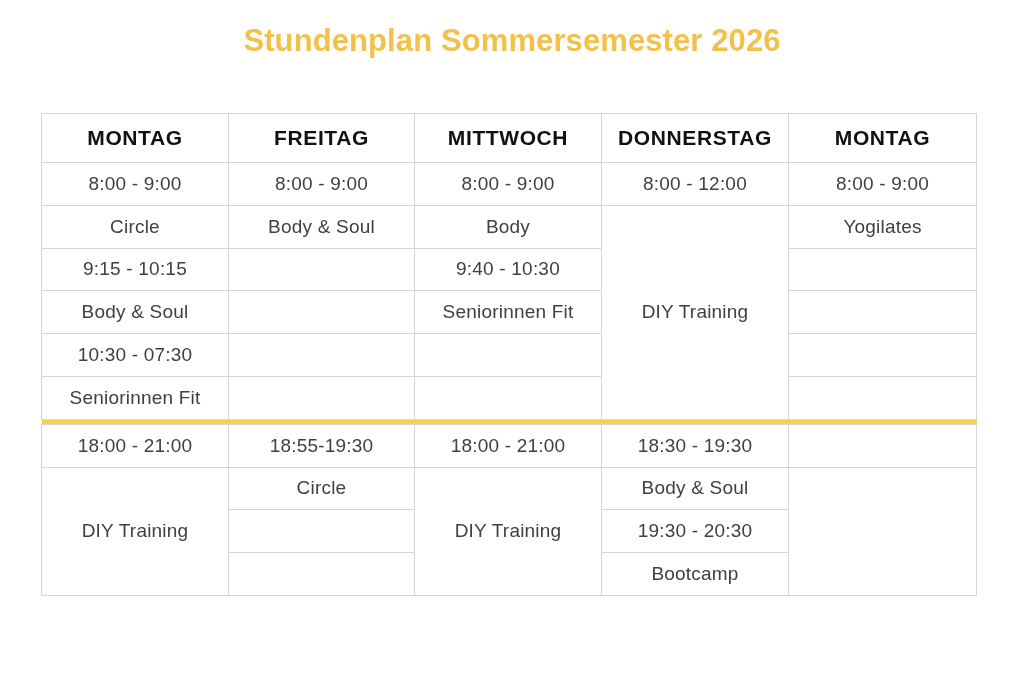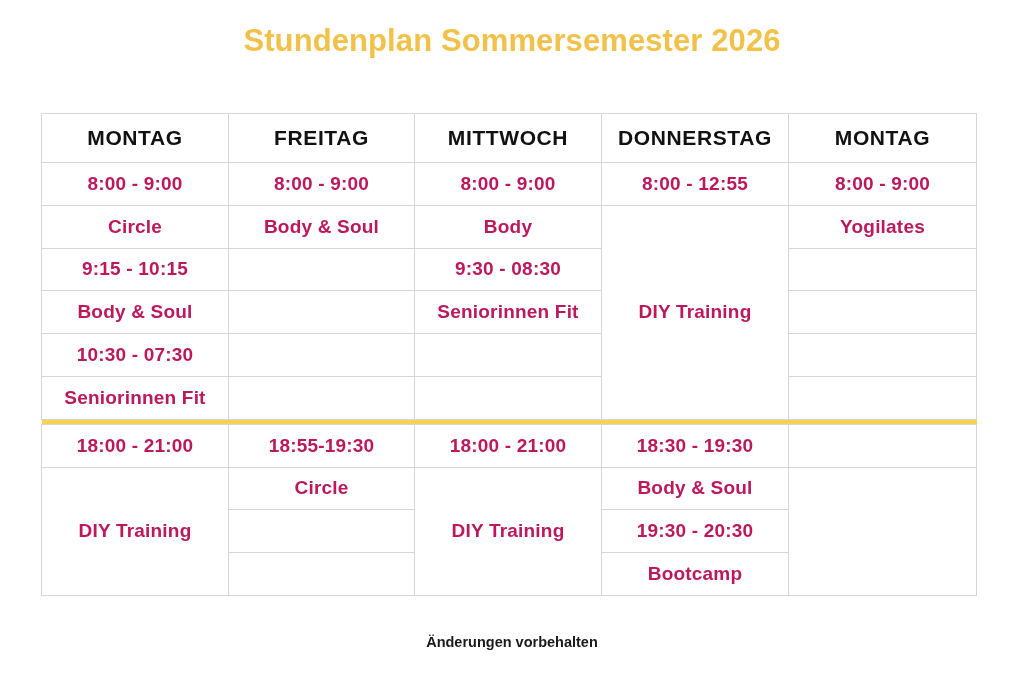--- a/index.html
+++ b/index.html
@@ -56,22 +56,22 @@
   table.schedule col.c-fre  { width: 188px; }
 
   table.schedule th,
   table.schedule td {
     border: 1px solid #d6d6d6;
     padding: 0;
     margin: 0;
     text-align: center;
     vertical-align: middle;
     font-size: 19px;
-    font-weight: 700;
-    color: #be185d;
+    font-weight: 400;
+    color: #404040;
     background: #ffffff;
     overflow: hidden;
   }
 
   table.schedule th.dayhead {
     height: 48px;
     font-size: 21px;
     font-weight: 700;
     letter-spacing: 0.6px;
     color: #111;
@@ -151,36 +151,36 @@
           <th class="dayhead">MONTAG</th>
         </tr>
       </thead>
 
       <tbody>
 
         <tr>
           <td class="timeslot">8:00 - 9:00</td>
           <td class="timeslot">8:00 - 9:00</td>
           <td class="timeslot">8:00 - 9:00</td>
-          <td class="timeslot">8:00 - 12:55</td>
+          <td class="timeslot">8:00 - 12:00</td>
           <td class="timeslot">8:00 - 9:00</td>
         </tr>
 
         <tr>
           <td class="classchip ch-circle">Circle</td>
           <td class="classchip ch-bodysoul">Body &amp; Soul</td>
           <td class="classchip ch-core">Body</td>
           <td class="classchip ch-diy" rowspan="5">DIY Training</td>
           <td class="classchip ch-yogilates">Yogilates</td>
         </tr>
 
         <tr>
           <td class="timeslot">9:15 - 10:15</td>
           <td class="blank"></td>
-          <td class="timeslot">9:30 - 08:30</td>
+          <td class="timeslot">9:40 - 10:30</td>
           <td class="blank"></td>
         </tr>
 
         <tr>
           <td class="classchip ch-bodysoul">Body &amp; Soul</td>
           <td class="blank"></td>
           <td class="classchip ch-senioren">Seniorinnen Fit</td>
           <td class="blank"></td>
         </tr>
 
@@ -228,15 +228,14 @@
         </tr>
 
         <tr>
           <td class="blank"></td>
           <td class="classchip ch-bootcamp">Bootcamp</td>
         </tr>
       </tbody>
     </table>
   </div>
 
-  <div class="footer-note">Änderungen vorbehalten</div>
 
 </div>
 
 </body></html>

